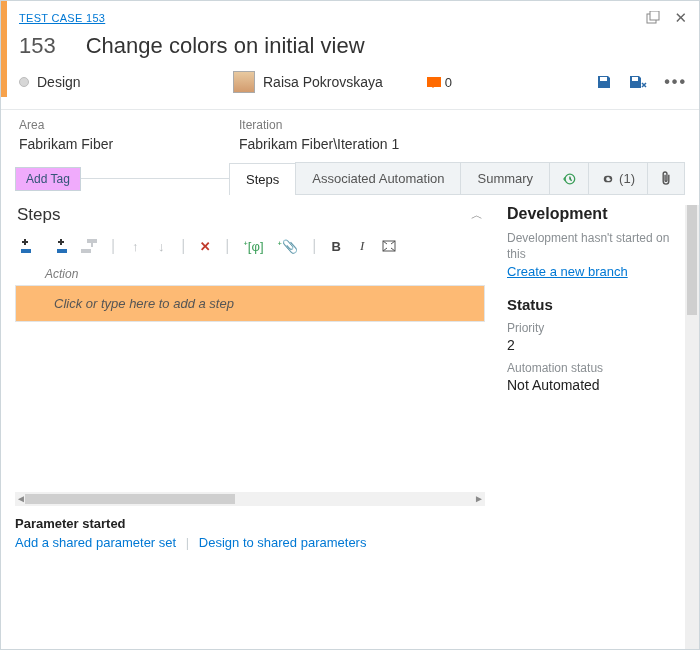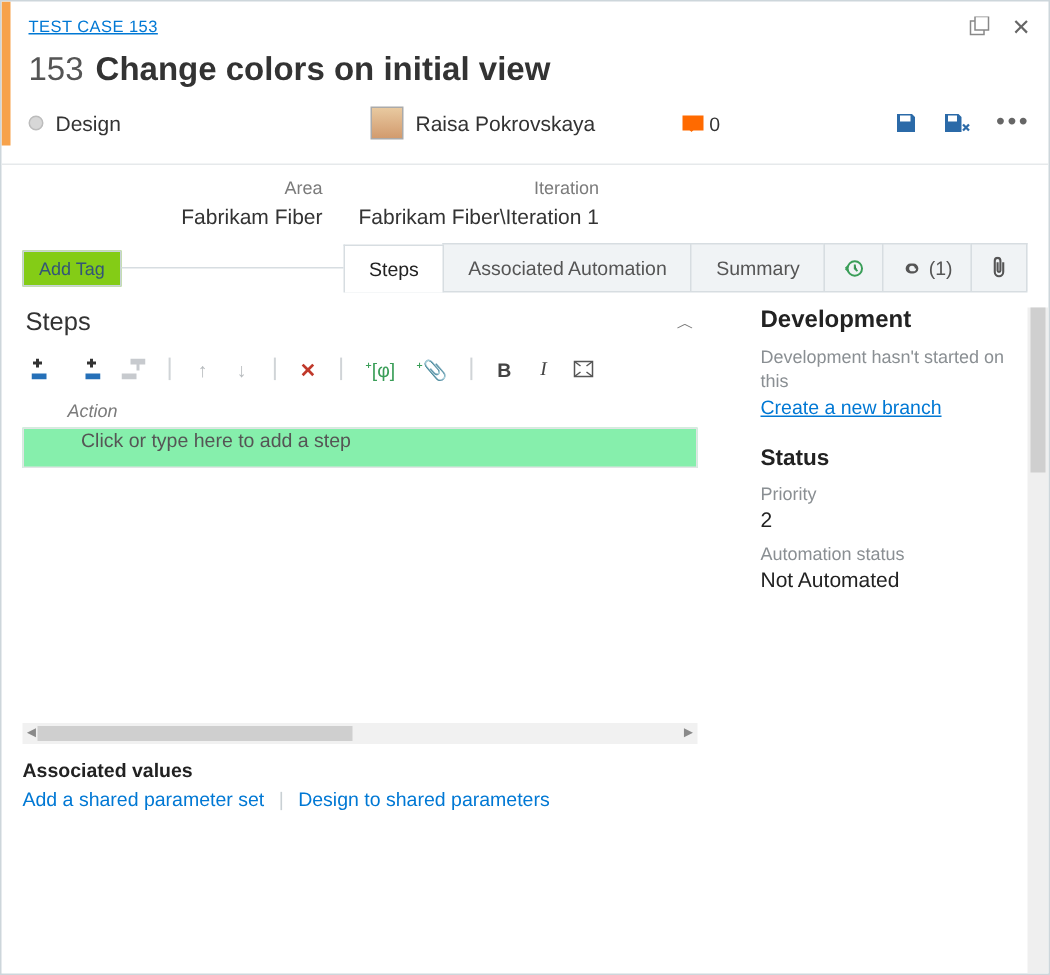--- a/index.html
+++ b/index.html
@@ -5,72 +5,72 @@
   * { box-sizing: border-box; margin: 0; padding: 0; font-family: "Segoe UI", Arial, sans-serif; }
   body { width: 700px; height: 650px; background: #fff; border: 1px solid #cdd6db; overflow: hidden; position: relative; }
 
   .orange-strip { position:absolute; left:0; top:0; width:6px; height:96px; background:#f7a24b; }
 
   .header { padding: 8px 12px 6px 18px; }
   .top-row { display:flex; align-items:center; justify-content:space-between; }
   .breadcrumb { font-size:11px; color:#0078d4; text-decoration:underline; letter-spacing:.3px; }
   .top-icons { display:flex; align-items:center; gap:14px; color:#666; }
   .top-icons span { cursor:pointer; }
-  .title-row { display:flex; align-items:baseline; gap:8px; margin-top:6px; }
+  .title-row { display:flex; align-items:baseline; gap:30px; margin-top:6px; }
   .wi-id { font-size:22px; color:#555; }
-  .wi-title { font-size:22px; color:#333; font-weight:700; }
-
-  .meta-row { display:flex; align-items:center; margin-top:12px; gap:38px; }
+  .wi-title { font-size:22px; color:#333; font-weight:400; }
+
+  .meta-row { display:flex; align-items:center; margin-top:12px; gap:24px; }
   .state { display:flex; align-items:center; gap:8px; width:190px; }
   .state-dot { width:10px; height:10px; border-radius:50%; background:#d7d7d7; border:1px solid #bcbcbc; }
   .state-text { font-size:14px; color:#333; }
   .assignee { display:flex; align-items:center; gap:8px; }
   .avatar { width:22px; height:22px; background:linear-gradient(#e8c9a0,#d29b6e); border:1px solid #aaa; display:inline-block; }
   .assignee-name { font-size:14px; color:#333; }
   .comment-ind { display:flex; align-items:center; gap:4px; margin-left:20px; }
   .bubble { width:14px; height:10px; background:#ff6a00; position:relative; }
   .bubble::after { content:""; position:absolute; bottom:-4px; left:3px; border:3px solid transparent; border-top-color:#ff6a00; }
   .comment-count { font-size:13px; color:#333; }
   .action-icons { margin-left:auto; display:flex; align-items:center; gap:16px; color:#2b6aa8; }
   .action-icons .dots { color:#666; letter-spacing:2px; font-weight:bold; }
 
   .divider { height:1px; background:#e6e9eb; margin-top:10px; }
 
-  .fields-row { display:flex; padding:8px 18px 0 18px; gap:24px;text-align:right; }
+  .fields-row { display:flex; padding:8px 18px 0 18px; gap:24px; }
   .field { display:flex; flex-direction:column; gap:4px; }
   .field-label { font-size:12px; color:#7b7b7b; }
   .field-value { font-size:14px; color:#333; }
   .area-col { width:196px; }
 
   .tagrow { display:flex; align-items:center; padding:10px 14px 0 14px; }
-  .add-tag { font-size:12px; color:#4a6; color:#357; background:#84cc16; border:1px solid #c8d3da; padding:4px 10px; }
+  .add-tag { font-size:12px; color:#4a6; color:#357; background:#f0abfc; border:1px solid #c8d3da; padding:4px 10px; }
   .tabs { margin-left:auto; display:flex; align-items:stretch; border-bottom:1px solid #d7dde1; }
   .tab { padding:8px 16px; font-size:13px; color:#555; background:#f0f3f5; border:1px solid #d7dde1; border-bottom:none; margin-left:-1px; cursor:pointer; }
   .tab.active { background:#fff; color:#222; position:relative; top:1px; }
   .tab.small { padding:8px 12px; display:flex; align-items:center; gap:4px; }
   .tabline { flex:1; border-bottom:1px solid #d7dde1; }
 
   .content { display:flex; padding:0 0 0 14px; }
   .main-col { flex:1; padding-right:10px; }
-  .side-col { width:200px; padding:10px 8px 0 8px; border-left:none; position:relative;margin-left:20px; }
+  .side-col { width:200px; padding:10px 8px 0 8px; border-left:none; position:relative; }
 
   .section-header { display:flex; align-items:center; justify-content:space-between; padding:10px 6px 8px 2px; }
   .section-title { font-size:17px; color:#333; font-weight:400; }
   .chev { color:#777; font-size:12px; }
 
   .toolbar { display:flex; align-items:center; gap:14px; padding:4px 2px 10px 6px; color:#555; }
   .toolbar .tb { font-size:13px; cursor:pointer; min-width:12px; text-align:center; }
   .toolbar .sep { color:#d0d4d7; }
   .toolbar .red { color:#c0392b; font-weight:bold; }
   .toolbar .muted { color:#b7bbbe; }
   .toolbar .bold { font-weight:bold; color:#444; }
   .toolbar .ital { font-style:italic; color:#444; font-family:Georgia,serif; }
 
   .action-head { font-size:12px; color:#7b7b7b; padding:2px 0 4px 30px;font-style:italic; }
-  .step-input { background:#86efac; padding:0 12px 10px 38px; font-size:13px; color:#555; border:1px solid #e2e4e5; margin-right:4px; }
+  .step-input { background:#fdba74; padding:10px 12px 10px 38px; font-size:13px; font-style:italic; color:#555; border:1px solid #e2e4e5; margin-right:4px; }
 
   .hscroll { margin-top:170px; height:14px; background:#f1f1f1; margin-right:4px; position:relative; }
   .hscroll::before { content:""; position:absolute; left:10px; top:2px; height:10px; width:210px; background:#cfcfcf; }
   .hscroll .ar { position:absolute; top:0; width:12px; height:14px; color:#8a8a8a; font-size:10px; line-height:14px; text-align:center; }
   .hscroll .ar.l { left:0; } .hscroll .ar.r { right:0; }
 
   .param-title { font-size:13px; font-weight:600; color:#222; margin-top:10px; }
   .param-links { font-size:13px; margin-top:4px; }
   .param-links a { color:#0078d4; text-decoration:none; }
   .param-links .lsep { color:#c9d0d4; margin:0 6px; }
@@ -223,21 +223,21 @@
         </span>
     </div>
     <div class="action-head">Action</div>
     <div class="step-input">Click or type here to add a step</div>
 
     <div class="hscroll">
       <span class="ar l">◄</span>
       <span class="ar r">►</span>
     </div>
 
-    <div class="param-title">Associated values</div>
+    <div class="param-title">Parameter started</div>
     <div class="param-links">
       <a href="#">Add a shared parameter set</a>
       <span class="lsep">|</span>
       <a href="#">Design to shared parameters</a>
     </div>
   </div>
 
   <div class="side-col">
     <div class="dev-title">Development</div>
     <div class="dev-text">Development hasn't started on this</div>

